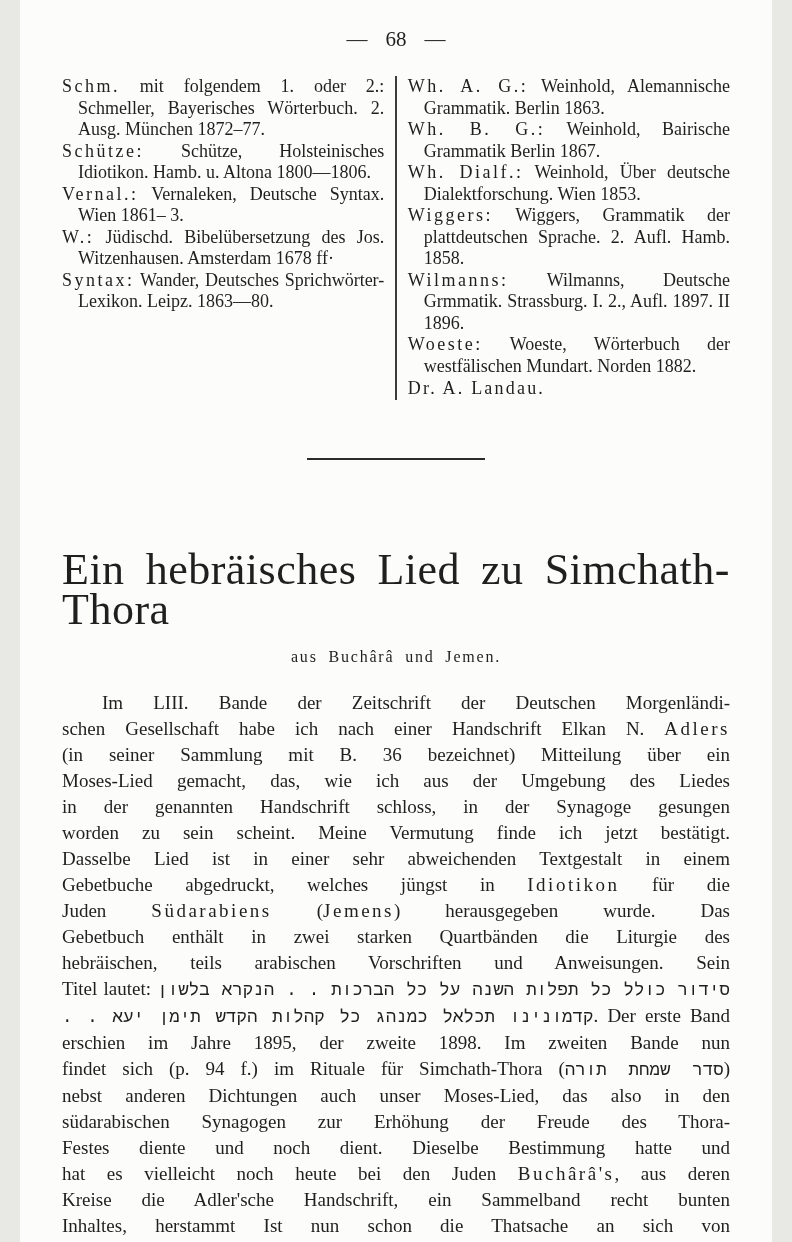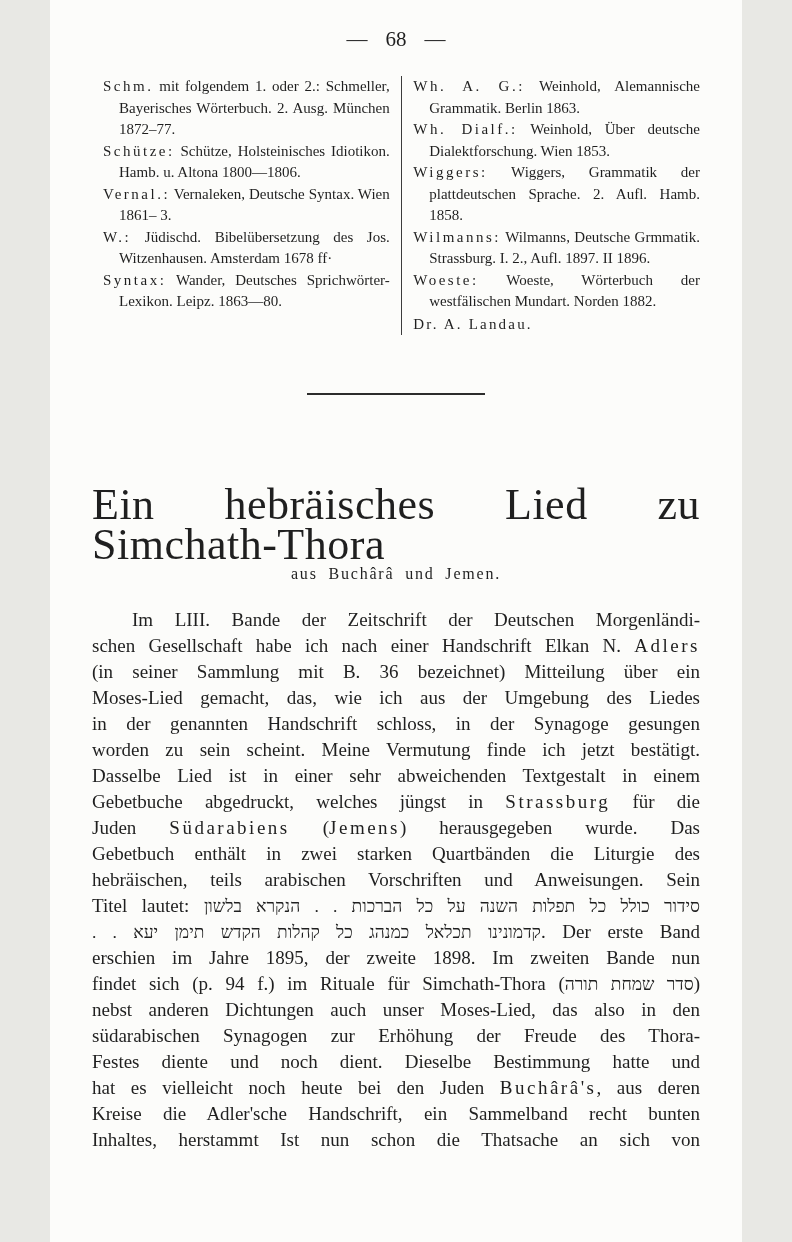--- a/index.html
+++ b/index.html
@@ -1,42 +1,42 @@
 <!DOCTYPE html>
 <html><head>
 <meta charset="utf-8">
 <style>
   html,body { margin:0; padding:0; background:#e8e8e4; }
   .page {
-    width:692px; height:1242px; margin:0 auto; box-sizing:border-box;
+    width:752px; height:1242px; margin:0 auto; box-sizing:border-box;
     background:#fcfcfa; color:#1f1f1f; position:relative; overflow:hidden;
     padding:26px 42px 0 42px;
     font-family:"Liberation Serif", serif;
   }
   
   .pagenum { text-align:center; font-size:21px; line-height:26px; }
   .pagenum .gap { display:inline-block; width:18px; }
   
-  .biblio { display:flex; margin-top:24px; font-size:15px; line-height:21.5px;margin-left:11px; }
+  .biblio { display:flex; margin-top:24px; font-size:18px; line-height:21.5px; }
   .col { flex:1 1 0; min-width:0; }
   .col.left  { padding-right:11px; }
   .col.right { padding-left:11px; }
   .vrule { width:1.5px; background:#3c3c3c; }
   .entry { padding-left:16px; text-indent:-16px; text-align:justify; }
   .sp { letter-spacing:2.5px; }
-  .he { font-family:Liberation Serif, serif; font-size:0.92em; unicode-bidi:isolate; direction:rtl; }
+  .he { font-family:Liberation Mono, monospace; font-size:0.92em; unicode-bidi:isolate; direction:rtl; }
   .signature { text-align:left; letter-spacing:2.2px; padding-right:4px; margin-top:1px; }
   
   .divider { width:178px; height:2px; background:#2c2c2c; margin:58px auto 0 auto; }
   
   .title {
     margin:90px 0 0 0; font-weight:400; font-size:44px; line-height:40px;
     text-align:justify; text-align-last:justify; letter-spacing:0.5px;
   }
-  .subtitle { text-align:center; font-size:16px; letter-spacing:1.8px; word-spacing:5px; }
+  .subtitle { margin-top:18px; text-align:center; font-size:16px; letter-spacing:1.8px; word-spacing:5px; }
   
   .bodytext { margin-top:24px; font-size:19px; line-height:26px; }
   .line { text-align:justify; text-align-last:justify; min-height:26px; }
   .line.indent { text-indent:40px; }
 </style>
 </head>
 <body>
 
 <div class="page">
 
@@ -57,20 +57,21 @@
 
         <div class="entry"><span class="sp">Syntax:</span><span> Wander, Deutsches Sprichwörter-Lexikon.  Leipz. 1863—80.</span></div>
 
       </div>
     <div class="vrule"></div>
     <div class="col right">
       <div>
 
           <div class="entry"><span class="sp">Wh. A. G.:</span><span> Weinhold, Alemannische Grammatik.  Berlin 1863.</span></div>
 
+          <div class="entry"><span class="sp">Wh. B. G.:</span><span> Weinhold, Bairische Grammatik  Berlin 1867.</span></div>
 
           <div class="entry"><span class="sp">Wh. Dialf.:</span><span> Weinhold, Über deutsche Dialektforschung.  Wien 1853.</span></div>
 
           <div class="entry"><span class="sp">Wiggers:</span><span> Wiggers, Grammatik der plattdeutschen Sprache.  2. Aufl. Hamb. 1858.</span></div>
 
           <div class="entry"><span class="sp">Wilmanns:</span><span> Wilmanns, Deutsche Grmmatik. Strassburg. I. 2., Aufl. 1897.  II 1896.</span></div>
 
           <div class="entry"><span class="sp">Woeste:</span><span> Woeste, Wörterbuch der westfälischen Mundart. Norden 1882.</span></div>
         </div>
       <div class="signature">Dr. A. Landau.</div>
@@ -91,21 +92,21 @@
       <div class="line"><span>(in seiner Sammlung mit B. 36 bezeichnet) Mitteilung über ein</span></div>
 
       <div class="line"><span>Moses-Lied gemacht, das, wie ich aus der Umgebung des Liedes</span></div>
 
       <div class="line"><span>in der genannten Handschrift schloss, in der Synagoge gesungen</span></div>
 
       <div class="line"><span>worden zu sein scheint.  Meine Vermutung finde ich jetzt bestätigt.</span></div>
 
       <div class="line"><span>Dasselbe Lied ist in einer sehr abweichenden Textgestalt in einem</span></div>
 
-      <div class="line"><span>Gebetbuche abgedruckt, welches jüngst in </span><span class="sp">Strassburg</span><span> für die</span></div>
+      <div class="line"><span>Gebetbuche abgedruckt, welches jüngst in </span><span class="sp">Idiotikon</span><span> für die</span></div>
 
       <div class="line"><span>Juden </span><span class="sp">Südarabiens</span><span> (</span><span class="sp">Jemens</span><span>) herausgegeben wurde.  Das</span></div>
 
       <div class="line"><span>Gebetbuch enthält in zwei starken Quartbänden die Liturgie des</span></div>
 
 
       <div class="line"><span>hebräischen, teils arabischen Vorschriften und Anweisungen.  Sein</span></div>
 
       <div class="line"><span>Titel lautet: </span><span class="he" dir="rtl">סידור כולל כל תפלות השנה על כל הברכות . . הנקרא בלשון</span></div>
 

